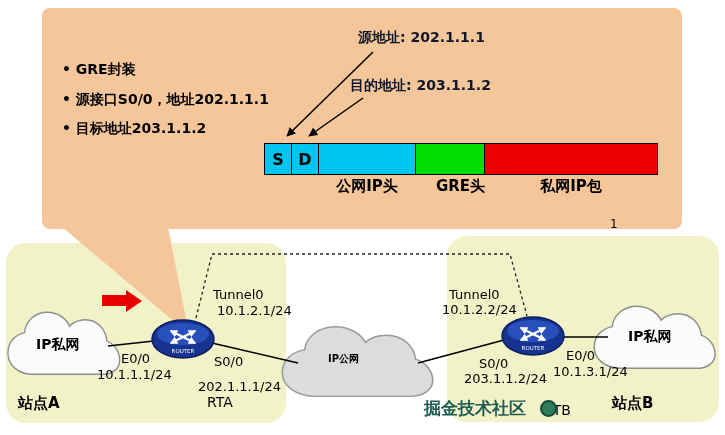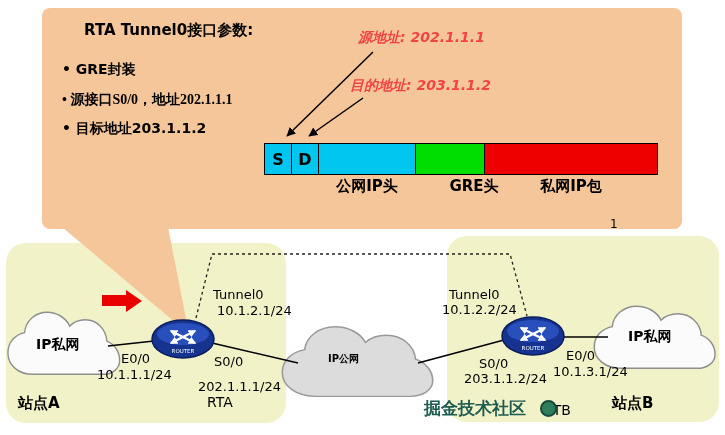--- a/index.html
+++ b/index.html
@@ -6,21 +6,21 @@
   .stage{position:relative;width:725px;height:435px;background:#fff;overflow:hidden;
          font-family:"DejaVu Sans","Liberation Sans",sans-serif;color:#000;}
   .abs{position:absolute;white-space:nowrap;}
   .lyr1{z-index:1;} .lyr3{z-index:3;}
   .t13{font-size:13px;line-height:15px;}
   .t14{font-size:14px;line-height:16px;}
   .bold{font-weight:bold;}
   .title{font-size:15px;font-weight:bold;}
   .bullet{font-size:14px;font-weight:bold;}
   .bullet::before{content:"\2022\00a0";}
-  .red{color:#ef4444;font-weight:bold;font-size:14px;font-style:italic;}
+  .red{color:#0f172a;font-weight:bold;font-size:14px;}
   .packet{position:absolute;left:264px;top:143px;display:flex;z-index:2;}
   .seg{height:30px;border:1px solid #000;box-sizing:content-box;display:flex;align-items:center;
        justify-content:center;font-weight:bold;font-size:16px;margin-left:-1px;}
   .seg:first-child{margin-left:0;}
   .seg.sd{width:26px;background:#00c6f0;}
   .seg.pub{width:96px;background:#00c6f0;}
   .seg.gre{width:68px;background:#00dd00;}
   .seg.priv{width:172px;background:#ee0000;}
   .pktlbl{position:absolute;top:177px;text-align:center;font-weight:bold;font-size:15px;z-index:3;}
   .watermark{position:absolute;left:424px;top:397px;z-index:4;color:#1d5c50;font-weight:bold;
@@ -87,37 +87,36 @@
       <ellipse cx="533" cy="336" rx="31" ry="19" fill="#16338f" stroke="#0b1d5e" stroke-width="1.5"></ellipse>
       <ellipse cx="533" cy="331" rx="26" ry="11" fill="#2b55c4" opacity="0.85"></ellipse>
       <g stroke="#fff" stroke-width="2.4">
         <line x1="521" y1="328" x2="545" y2="340" marker-start="url(#mw)" marker-end="url(#mw)"></line>
         <line x1="521" y1="340" x2="545" y2="328" marker-start="url(#mw)" marker-end="url(#mw)"></line>
       </g>
       <text x="533" y="350" font-size="5.5" fill="#fff" text-anchor="middle">ROUTER</text>
     </g>
   </svg>
 
-  <div class="abs lyr3 title" style="left:84px;top:21px;">RTA Tunnel0接口参数:</div>
   <div class="abs lyr3 bullet" style="left:62px;top:61px;"><span>GRE封装</span></div>
-  <div class="abs lyr3 bullet" style="left:62px;top:91px;font-family:Liberation Serif, serif;"><span>源接口S0/0，地址202.1.1.1</span></div>
+  <div class="abs lyr3 bullet" style="left:62px;top:91px;"><span>源接口S0/0，地址202.1.1.1</span></div>
   <div class="abs lyr3 bullet" style="left:62px;top:120px;"><span>目标地址203.1.1.2</span></div>
 
   <div class="abs lyr3 red" style="left:358px;top:29px;">源地址:  202.1.1.1</div>
   <div class="abs lyr3 red" style="left:350px;top:77px;">目的地址:  203.1.1.2</div>
 
   <div class="packet">
     <div class="seg sd">S</div>
     <div class="seg sd">D</div>
     <div class="seg pub"></div>
     <div class="seg gre"></div>
     <div class="seg priv"></div>
   </div>
   <div class="pktlbl" style="left:318px;width:98px;">公网IP头</div>
-  <div class="pktlbl" style="left:439px;width:70px;">GRE头</div>
+  <div class="pktlbl" style="left:415px;width:70px;text-align:right;">GRE头</div>
   <div class="pktlbl" style="left:484px;width:174px;">私网IP包</div>
 
   <div class="abs lyr3 t14 bold" style="left:36px;top:336px;">IP私网</div>
   <div class="abs lyr3 bold" style="left:328px;top:352px;font-size:10px;">IP公网</div>
   <div class="abs lyr3 t14 bold" style="left:628px;top:328px;">IP私网</div>
 
   <div class="abs lyr3 t13" style="left:213px;top:287px;">Tunnel0</div>
   <div class="abs lyr3 t13" style="left:205px;top:303px;margin-left:12px;">10.1.2.1/24</div>
   <div class="abs lyr3 t13" style="left:121px;top:351px;">E0/0</div>
   <div class="abs lyr3 t13" style="left:97px;top:367px;">10.1.1.1/24</div>

